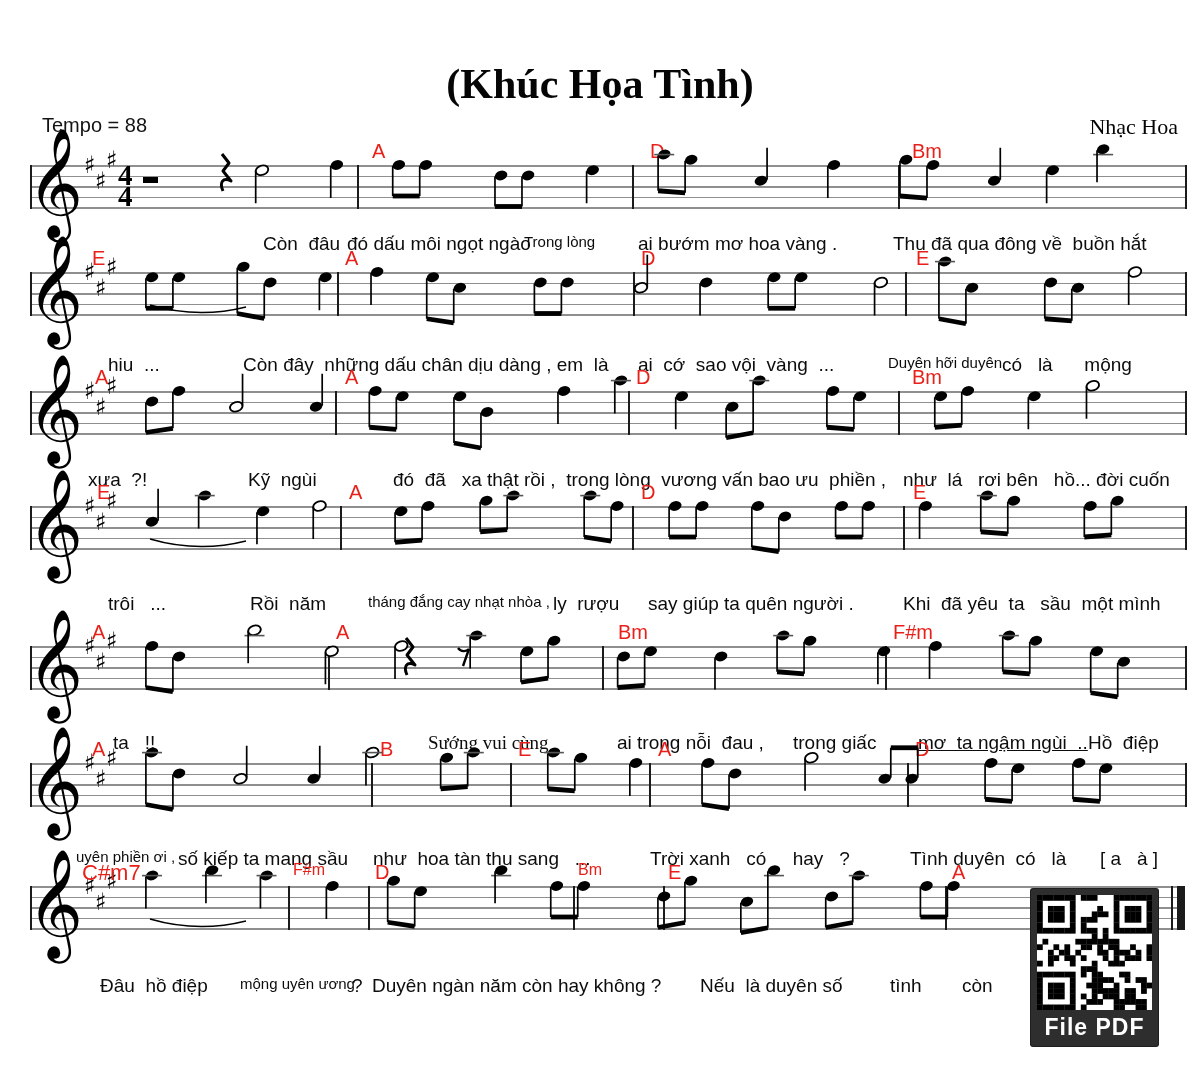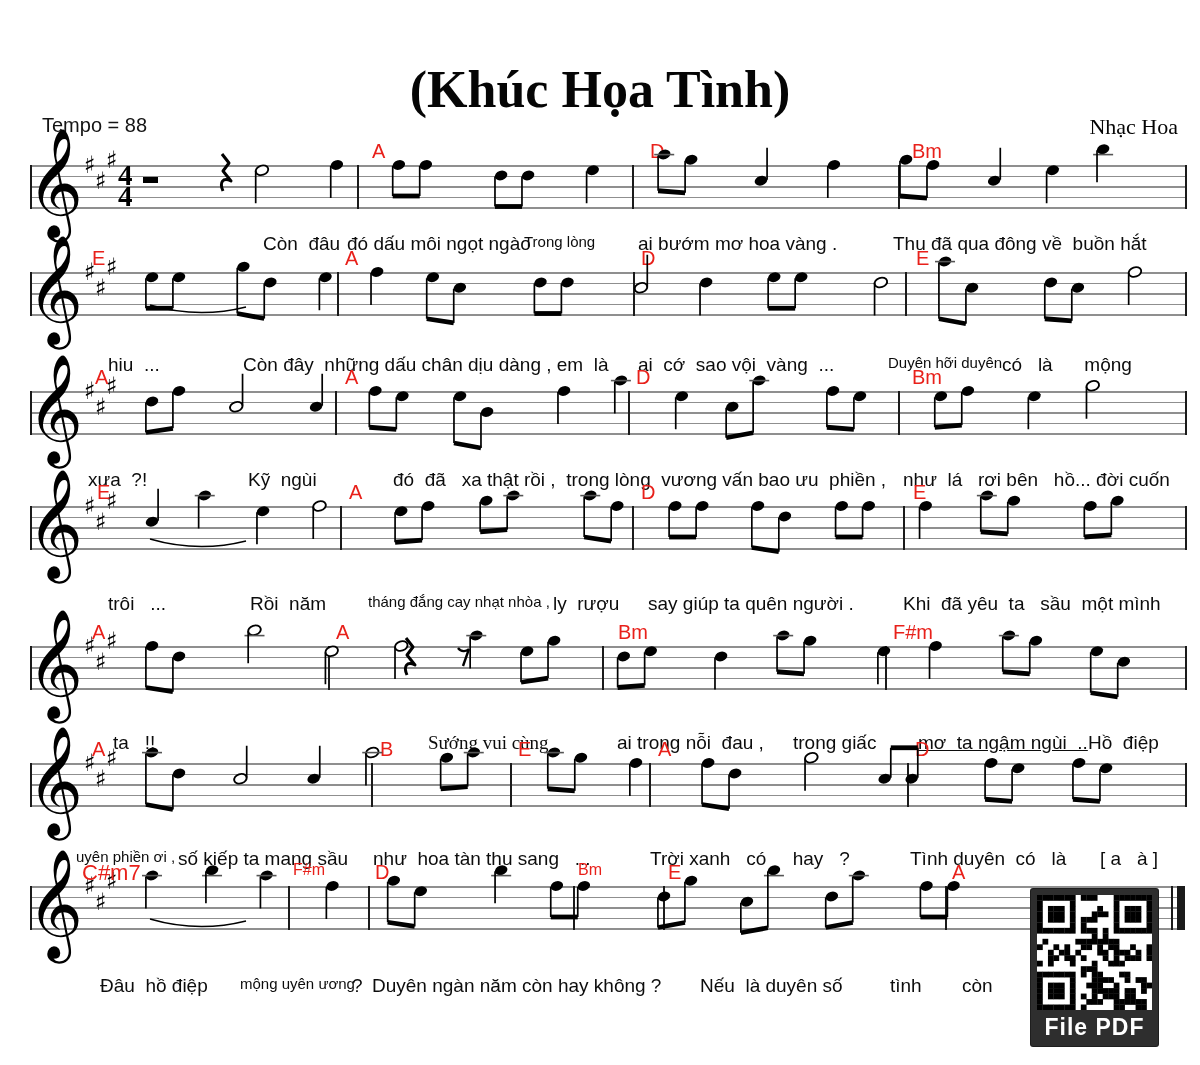--- a/index.html
+++ b/index.html
@@ -1,21 +1,21 @@
 <!DOCTYPE html>
 <html><head>
 <meta charset="utf-8">
 <style>
   html,body{margin:0;padding:0;background:#fff;}
   .page{position:relative;width:1200px;height:1065px;background:#fff;overflow:hidden;
         font-family:"Liberation Sans",sans-serif;color:#000;}
   .title{position:absolute;left:0;width:100%;text-align:center;
          font-family:"Liberation Serif",serif;font-weight:700;color:#050505;}
   .title.l1{top:8px;font-size:42px;}
-  .title.l2{top:60px;font-size:52px;}
+  .title.l2{top:60px;font-size:42px;}
   .tempo{position:absolute;left:42px;top:114px;font-size:20px;color:#141414;}
   .credit{position:absolute;right:22px;top:114px;font-size:22px;
           font-family:"Liberation Serif",serif;color:#050505;}
   .staffline{position:absolute;left:30px;width:1155px;height:1.6px;background:#8f8f8f;}
   .barline{position:absolute;width:1.7px;background:#1b1b1b;}
   .barline.thick{width:8px;}
   .clef{position:absolute;font-family:"DejaVu Sans",sans-serif;font-size:95px;line-height:1;
         transform:translateY(-54%);color:#000;}
   .sharp{position:absolute;font-family:"DejaVu Sans",sans-serif;font-size:24px;font-weight:700;
          line-height:1;color:#000;}

